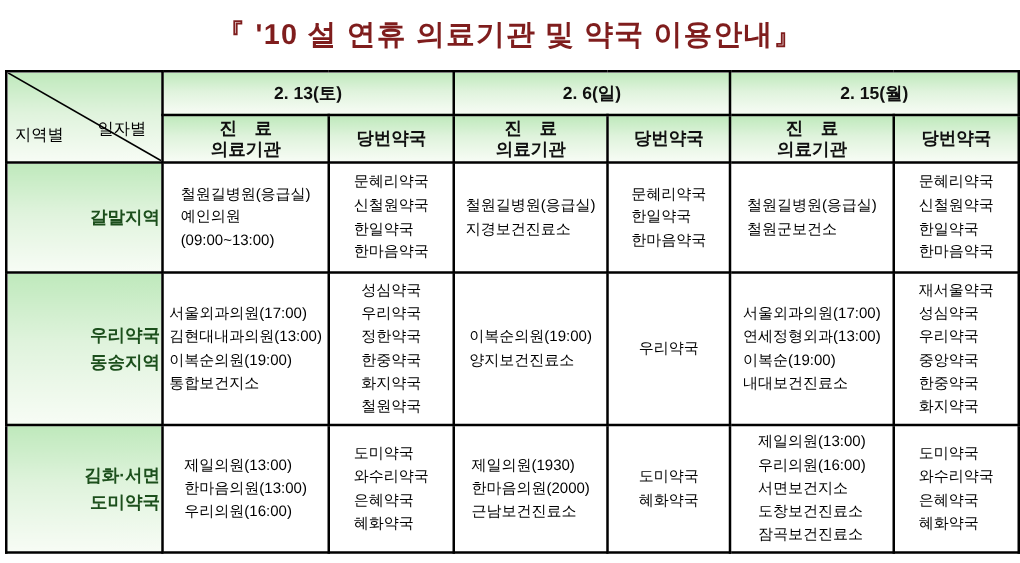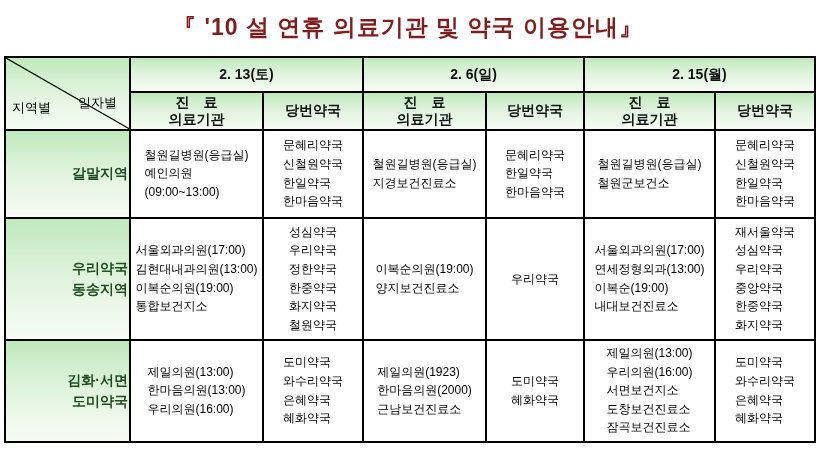--- a/index.html
+++ b/index.html
@@ -207,21 +207,21 @@
       <tr style="height:102px">
         <td class="region greenbg">김화·서면
 도미약국</td>
         <td class="body-cell"><div class="cell-block">제일의원(13:00)
 한마음의원(13:00)
 우리의원(16:00)</div></td>
         <td class="body-cell"><div class="cell-block">도미약국
 와수리약국
 은혜약국
 혜화약국</div></td>
-        <td class="body-cell"><div class="cell-block">제일의원(1923)
+        <td class="body-cell"><div class="cell-block">제일의원(1930)
 한마음의원(2000)
 근남보건진료소</div></td>
         <td class="body-cell"><div class="cell-block">도미약국
 혜화약국</div></td>
         <td class="body-cell"><div class="cell-block">제일의원(13:00)
 우리의원(16:00)
 서면보건지소
 도창보건진료소
 잠곡보건진료소</div></td>
         <td class="body-cell"><div class="cell-block">도미약국

